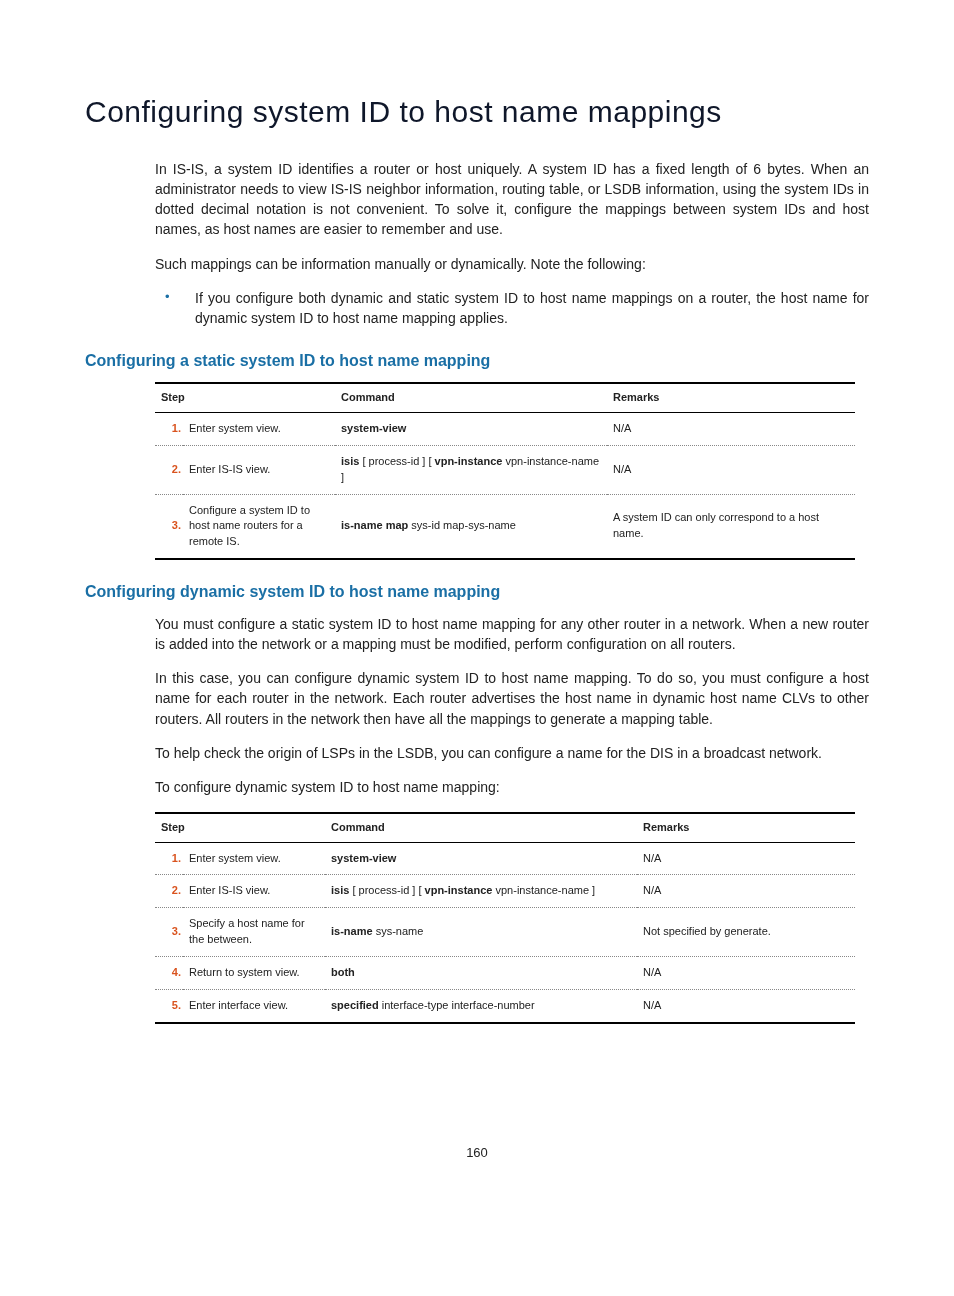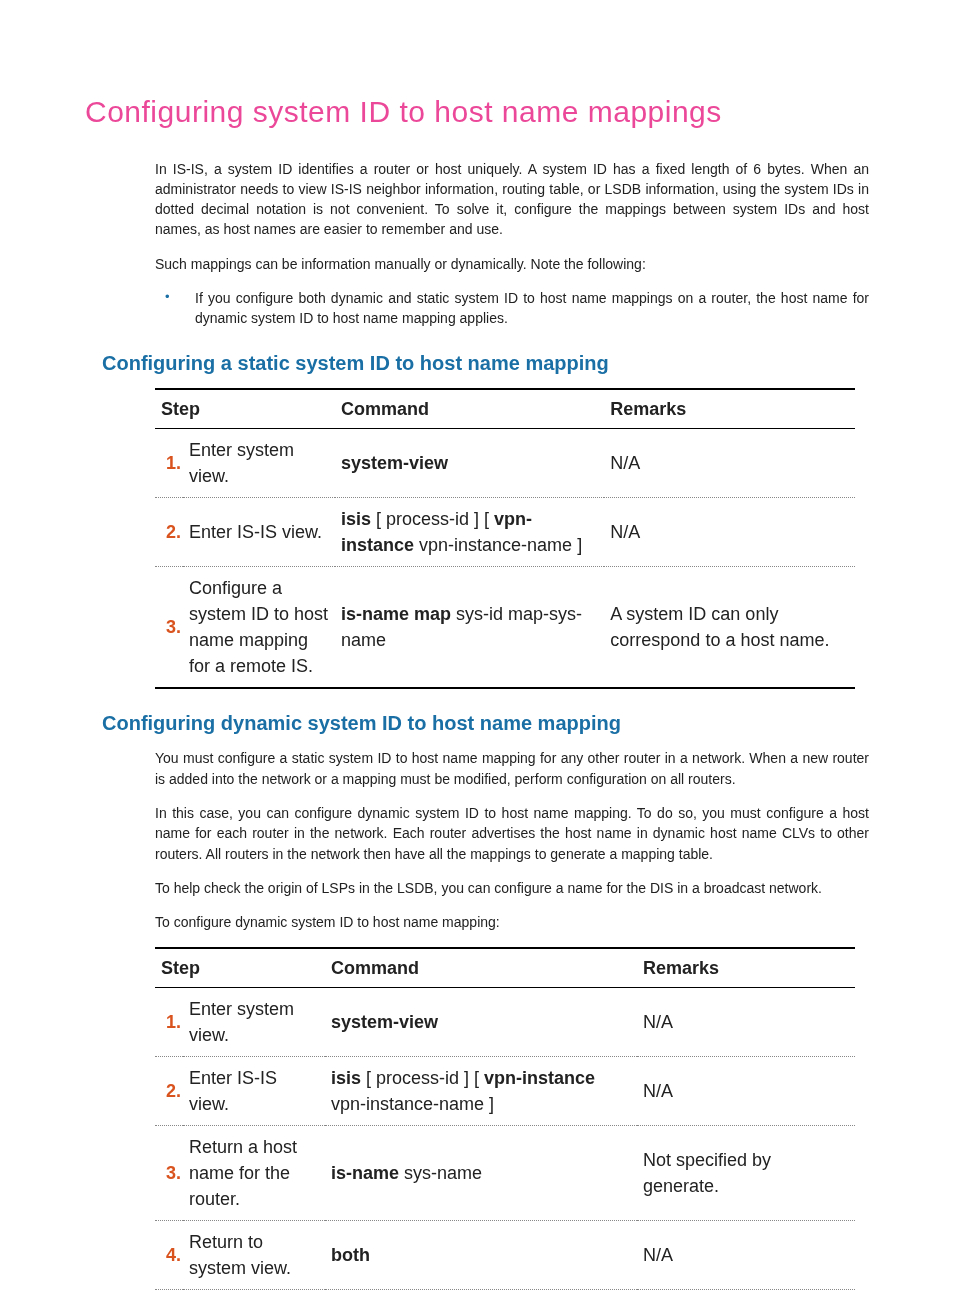--- a/index.html
+++ b/index.html
@@ -8,29 +8,29 @@
     color: #222;
     margin: 0;
     padding: 90px 85px 40px 85px;
     width: 954px;
     box-sizing: border-box;
     line-height: 1.45;
   }
   h1 {
     font-weight: 300;
     font-size: 30px;
-    color: #ec4899;
+    color: #0f172a;
     margin: 0 0 25px 0;
     letter-spacing: 0.5px;
   }
   h2 {
     font-weight: 600;
-    font-size: 20px;
+    font-size: 16px;
     color: #1a6fa5;
-    margin: 20px 0 10px 17px;
+    margin: 20px 0 10px 0;
   }
   .body-text {
     margin: 0 0 14px 0;
     margin-left: 70px;
     text-align: justify;
   }
   ul.bullets {
     margin: 0 0 14px 0;
     padding-left: 70px;
     list-style: none;
@@ -47,21 +47,21 @@
     position: absolute;
     left: 10px;
     top: 0;
     font-size: 13px;
   }
   table {
     width: 700px;
     margin-left: 70px;
     border-collapse: collapse;
     margin-bottom: 20px;
-    font-size: 18px;
+    font-size: 11px;
   }
   table thead tr {
     border-top: 2px solid #000;
     border-bottom: 1.5px solid #000;
   }
   table th {
     text-align: left;
     font-weight: bold;
     padding: 6px 6px;
   }
@@ -122,21 +122,21 @@
     <tr>
       <td class="num">2.</td>
       <td>Enter IS-IS view.</td>
       <td>
         <span class="cmd-bold">isis</span><span> [ </span><span class="cmd-ital">process-id</span><span> ] [ </span><span class="cmd-bold">vpn-instance</span><span> </span><span class="cmd-ital">vpn-instance-name</span><span> ]</span>
       </td>
       <td>N/A</td>
     </tr>
     <tr>
       <td class="num">3.</td>
-      <td>Configure a system ID to host name mapping for a remote IS.</td>
+      <td>Configure a system ID to host name routers for a remote IS.</td>
       <td>
         <span class="cmd-bold">is-name map</span><span> </span><span class="cmd-ital">sys-id map-sys-name</span>
       </td>
       <td>A system ID can only correspond to a host name.</td>
     </tr>
   </tbody>
 </table>
 
 <h2>Configuring dynamic system ID to host name mapping</h2>
 
@@ -163,21 +163,21 @@
     <tr>
       <td class="num">2.</td>
       <td>Enter IS-IS view.</td>
       <td>
         <span class="cmd-bold">isis</span><span> [ </span><span class="cmd-ital">process-id</span><span> ] [ </span><span class="cmd-bold">vpn-instance</span><span> </span><span class="cmd-ital">vpn-instance-name</span><span> ]</span>
       </td>
       <td>N/A</td>
     </tr>
     <tr>
       <td class="num">3.</td>
-      <td>Return a host name for the router.</td>
+      <td>Specify a host name for the between.</td>
       <td>
         <span class="cmd-bold">is-name</span><span> </span><span class="cmd-ital">sys-name</span>
       </td>
       <td>Not specified by generate.</td>
     </tr>
     <tr>
       <td class="num">4.</td>
       <td>Return to system view.</td>
       <td><span class="cmd-bold">both</span></td>
       <td>N/A</td>

